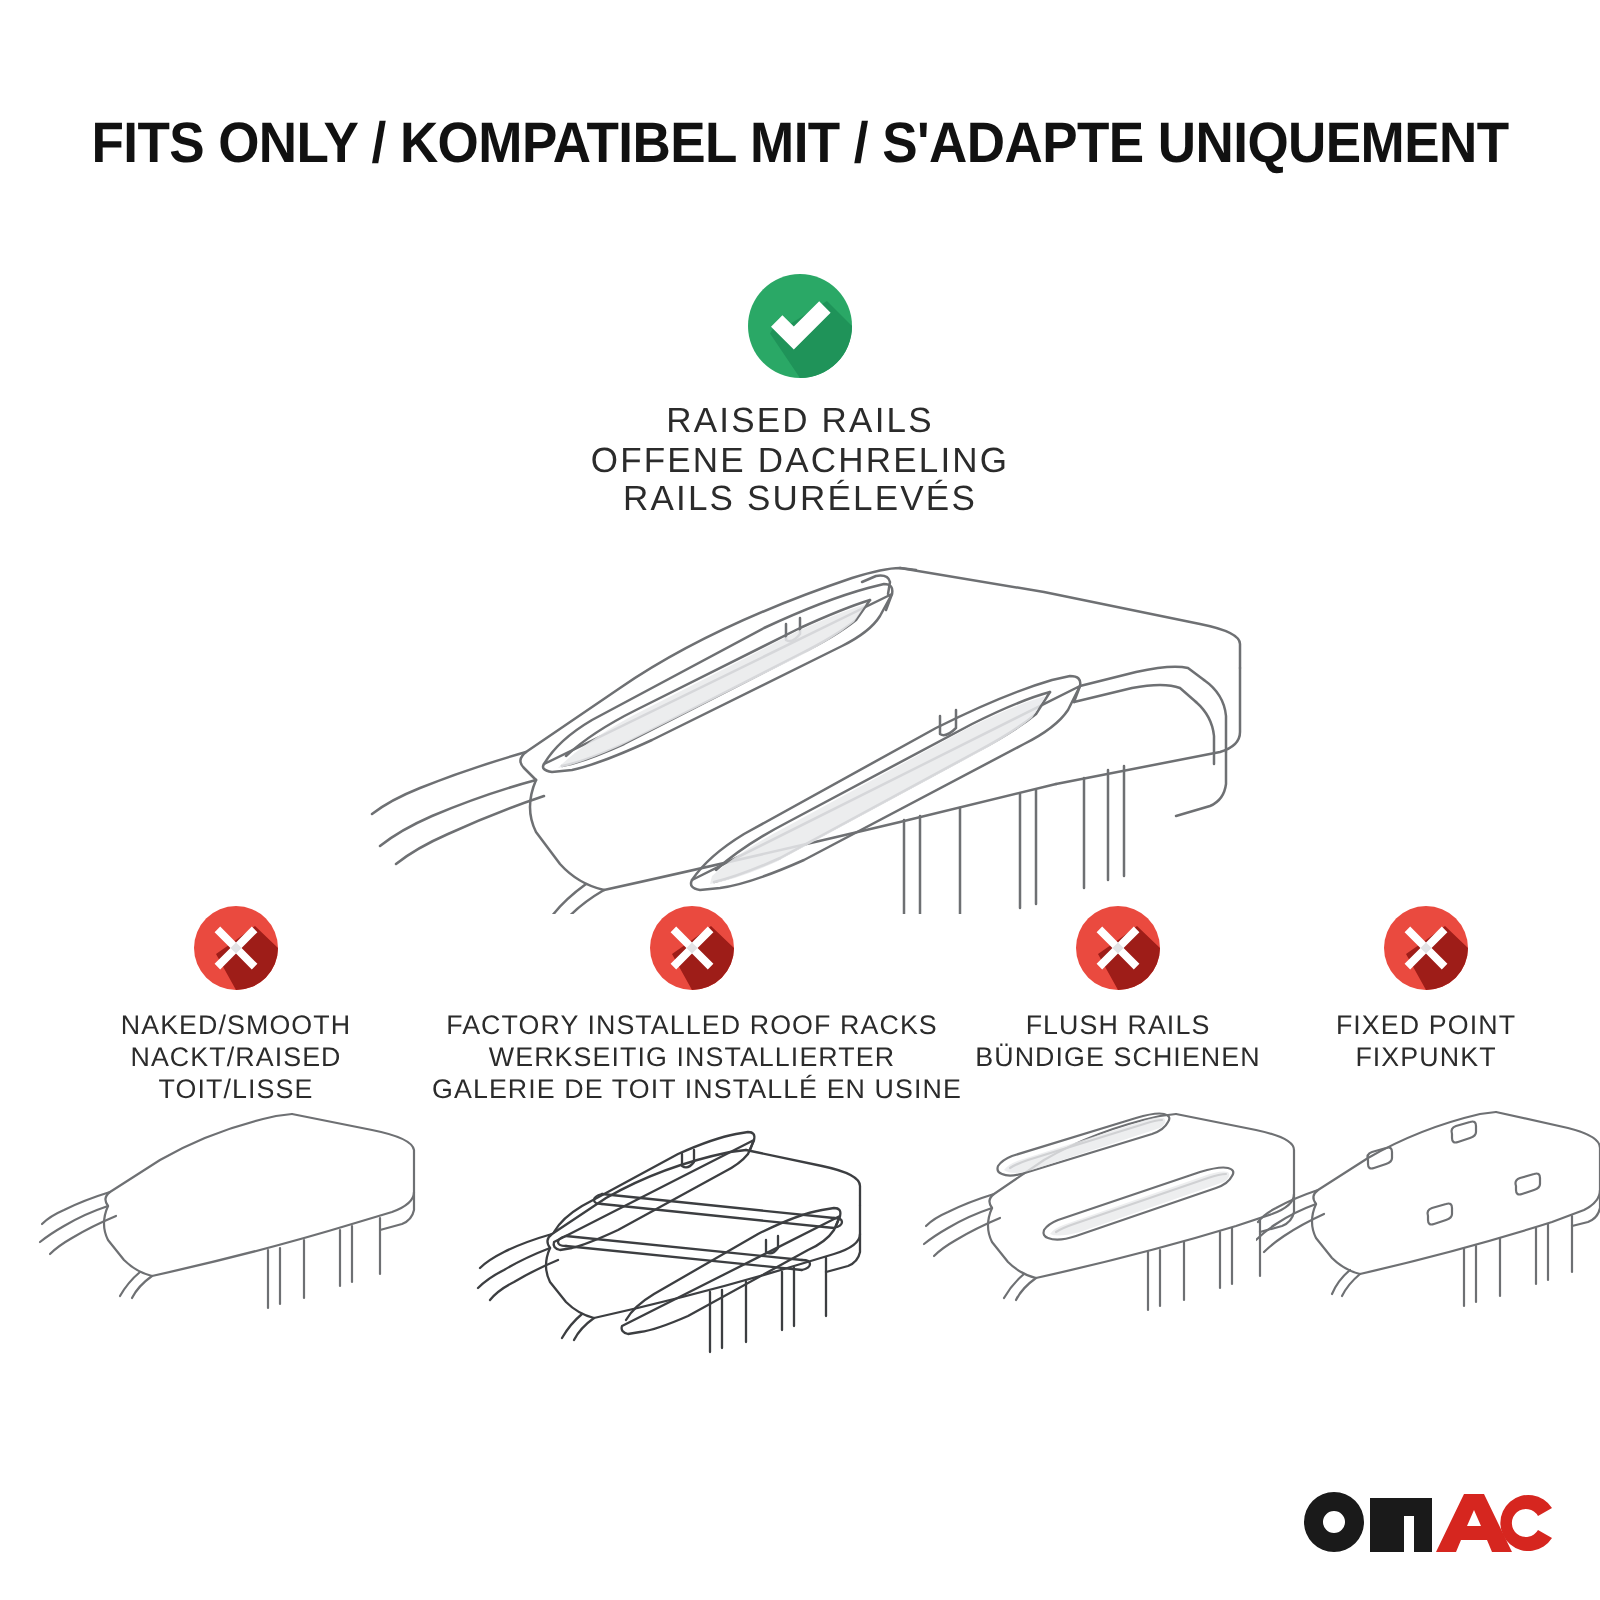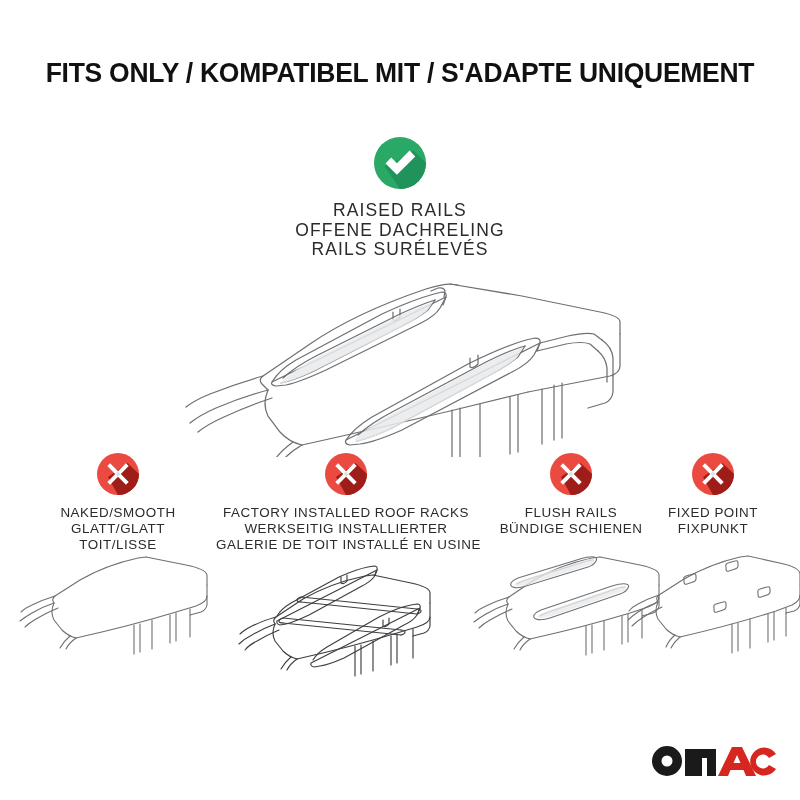--- a/index.html
+++ b/index.html
@@ -96,21 +96,21 @@
   .na-labels div { white-space: nowrap; }
   .na-illus {
     position: absolute;
     left: 0;
     width: 100%;
   }
 
   
   #col-naked        { left: 18px;  width: 200px; }
   #col-factory      { left: 200px; width: 260px; margin-left: 16px; }
-  #col-flush        { left: 472px; width: 198px; }
+  #col-flush        { left: 460px; width: 198px; }
   #col-fixed        { left: 628px; width: 170px; }
 
   
   #brand-logo {
     position: absolute;
     right: 22px;
     bottom: 22px;
     width: 128px;
     height: 34px;
   }
@@ -199,21 +199,21 @@
     <span class="x-icon-wrap">
       <svg viewBox="0 0 44 44" width="44" height="44" aria-hidden="true">
         <circle cx="22" cy="22" r="21" fill="#ea4a3f"></circle>
         <path d="M22 43 A21 21 0 0 0 43 22 L31.5 11 L22 18 L12 25 Z" fill="#9e1d18"></path>
         <path d="M14.1 11.3 L22 19.2 L29.9 11.3 L32.7 14.1 L24.8 22 L32.7 29.9 L29.9 32.7 L22 24.8 L14.1 32.7 L11.3 29.9 L19.2 22 L11.3 14.1 Z" fill="#ffffff"></path>
         <path d="M22 19.2 L24.8 22 L22 24.8 L19.2 22 Z" fill="#e2e3e5"></path>
       </svg>
     </span>
     <div class="na-labels">
       <div>NAKED/SMOOTH</div>
-      <div>GLATT/GLATT</div>
+      <div>NACKT/RAISED</div>
       <div>TOIT/LISSE</div>
     </div>
     <div class="na-illus" style="top:96px;">
       <svg viewBox="0 0 200 120" width="200" height="120" aria-hidden="true">
         <g fill="none" stroke="#6e7073" stroke-width="1.1" stroke-linejoin="round" stroke-linecap="round">
           <path d="M36 55 Q33 51 37 48 L62 32 Q88 17 120 10 L128 9"></path>
           <path d="M128 9 L168 17 Q188 21 189 27 L189 37"></path>
           <path d="M36 55 Q32 64 36 72 L44 82 Q50 88 58 90"></path>
           <path d="M58 90 Q112 78 158 64 L178 58 Q189 54 189 48 L189 37"></path>
 

